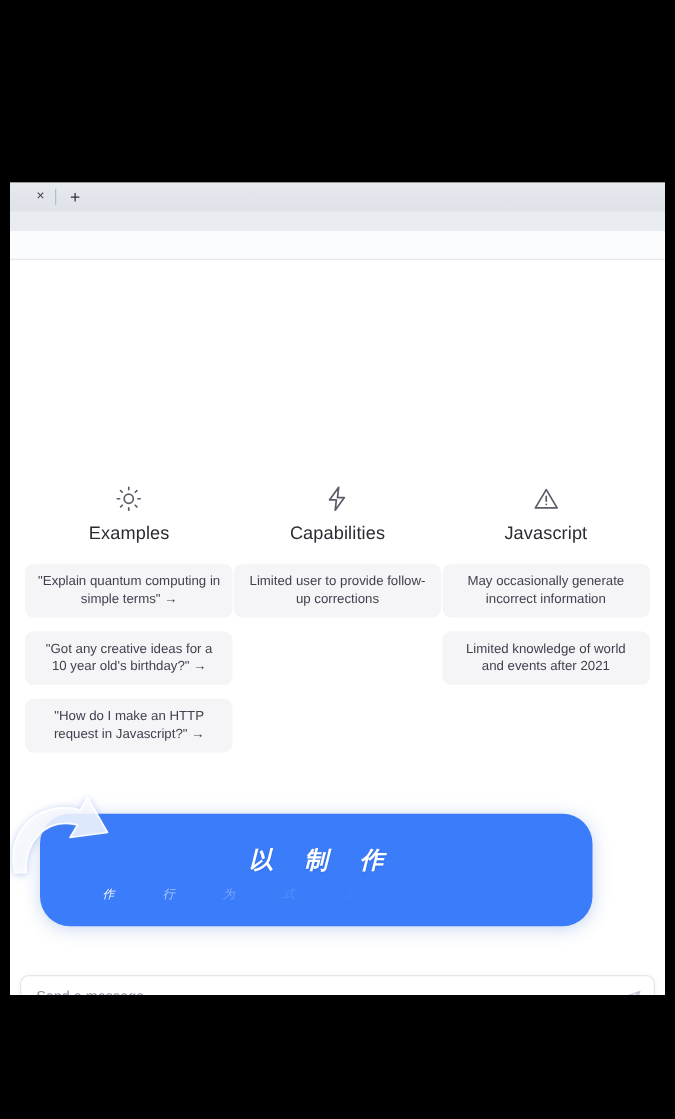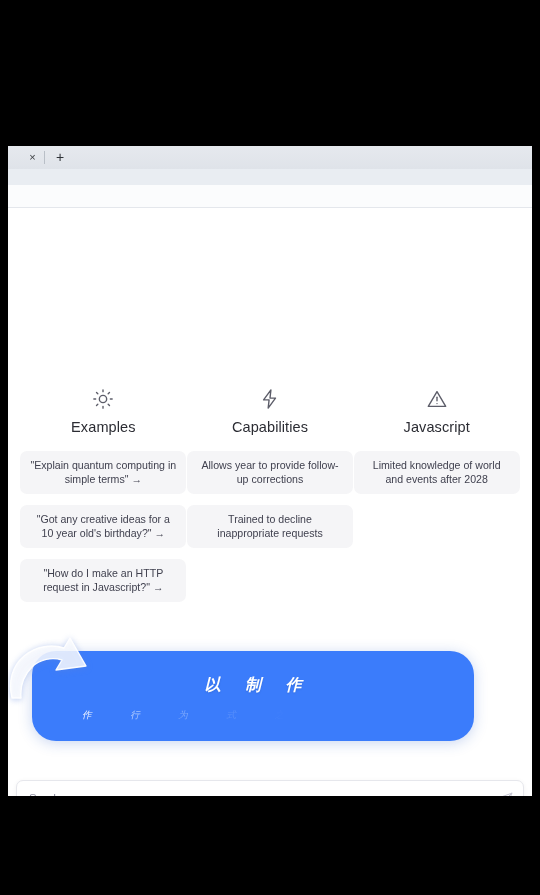--- a/index.html
+++ b/index.html
@@ -48,21 +48,21 @@
         padding:8px 9px;font-size:10.6px;line-height:13.5px;
         color:#40414f;text-align:center;
         display:flex;align-items:center;justify-content:center;}
 
   
   .overlay{position:absolute;left:24px;top:443px;width:442px;height:90px;
            background:#3b7cfb;border-radius:24px;
            box-shadow:0 2px 14px rgba(40,90,200,.25);
            overflow:hidden;}
   .overlay-main{position:absolute;left:0;right:0;top:24px;text-align:center;
-                color:#ffffff;font-size:16px;font-weight:bold;font-style:italic;
+                color:#ffffff;font-size:19px;font-weight:bold;font-style:italic;
                 letter-spacing:10px;text-indent:10px;
                 text-shadow:0 1px 2px rgba(0,0,0,.12);}
   .overlay-sub{position:absolute;left:50px;top:58px;
                color:#ffffff;font-size:9.5px;font-style:italic;font-weight:normal;
                letter-spacing:18px;
                -webkit-mask-image:linear-gradient(90deg,#000 0%,rgba(0,0,0,.55) 22%,rgba(0,0,0,.18) 50%,rgba(0,0,0,0) 78%);
                mask-image:linear-gradient(90deg,#000 0%,rgba(0,0,0,.55) 22%,rgba(0,0,0,.18) 50%,rgba(0,0,0,0) 78%);
                opacity:.95;white-space:nowrap;}
 
   
@@ -115,36 +115,36 @@
           </div>
 
           <div class="col">
             <div class="col-icon">
               <svg viewBox="0 0 24 24" fill="none" stroke="currentColor" stroke-width="1.5" stroke-linecap="round" stroke-linejoin="round">
                 <path d="M13 2L5 13h6l-1 9 8-11h-6l1-9z"></path>
               </svg>
             </div>
             <div class="col-title">Capabilities</div>
             <div class="cards">
-              <div class="card">Allows year to provide follow-up corrections</div>
-              <div class="card">Trained to decline inappropriate requests</div>
+              <div class="card">Limited user to provide follow-up corrections</div>
             </div>
           </div>
 
           <div class="col">
             <div class="col-icon">
               <svg viewBox="0 0 24 24" fill="none" stroke="currentColor" stroke-width="1.5" stroke-linecap="round" stroke-linejoin="round">
                 <path d="M12 4L2.5 20h19L12 4z"></path>
                 <path d="M12 10v4"></path>
                   <path d="M12 17h.01"></path>
               </svg>
             </div>
             <div class="col-title">Javascript</div>
             <div class="cards">
-              <div class="card">Limited knowledge of world and events after 2028</div>
+              <div class="card">May occasionally generate incorrect information</div>
+              <div class="card">Limited knowledge of world and events after 2021</div>
             </div>
           </div>
 
         </div>
       </div>
 
       <div class="overlay">
         <div class="overlay-main">以 制 作</div>
         <div class="overlay-sub">作 行 为 式 之 化</div>
       </div>

